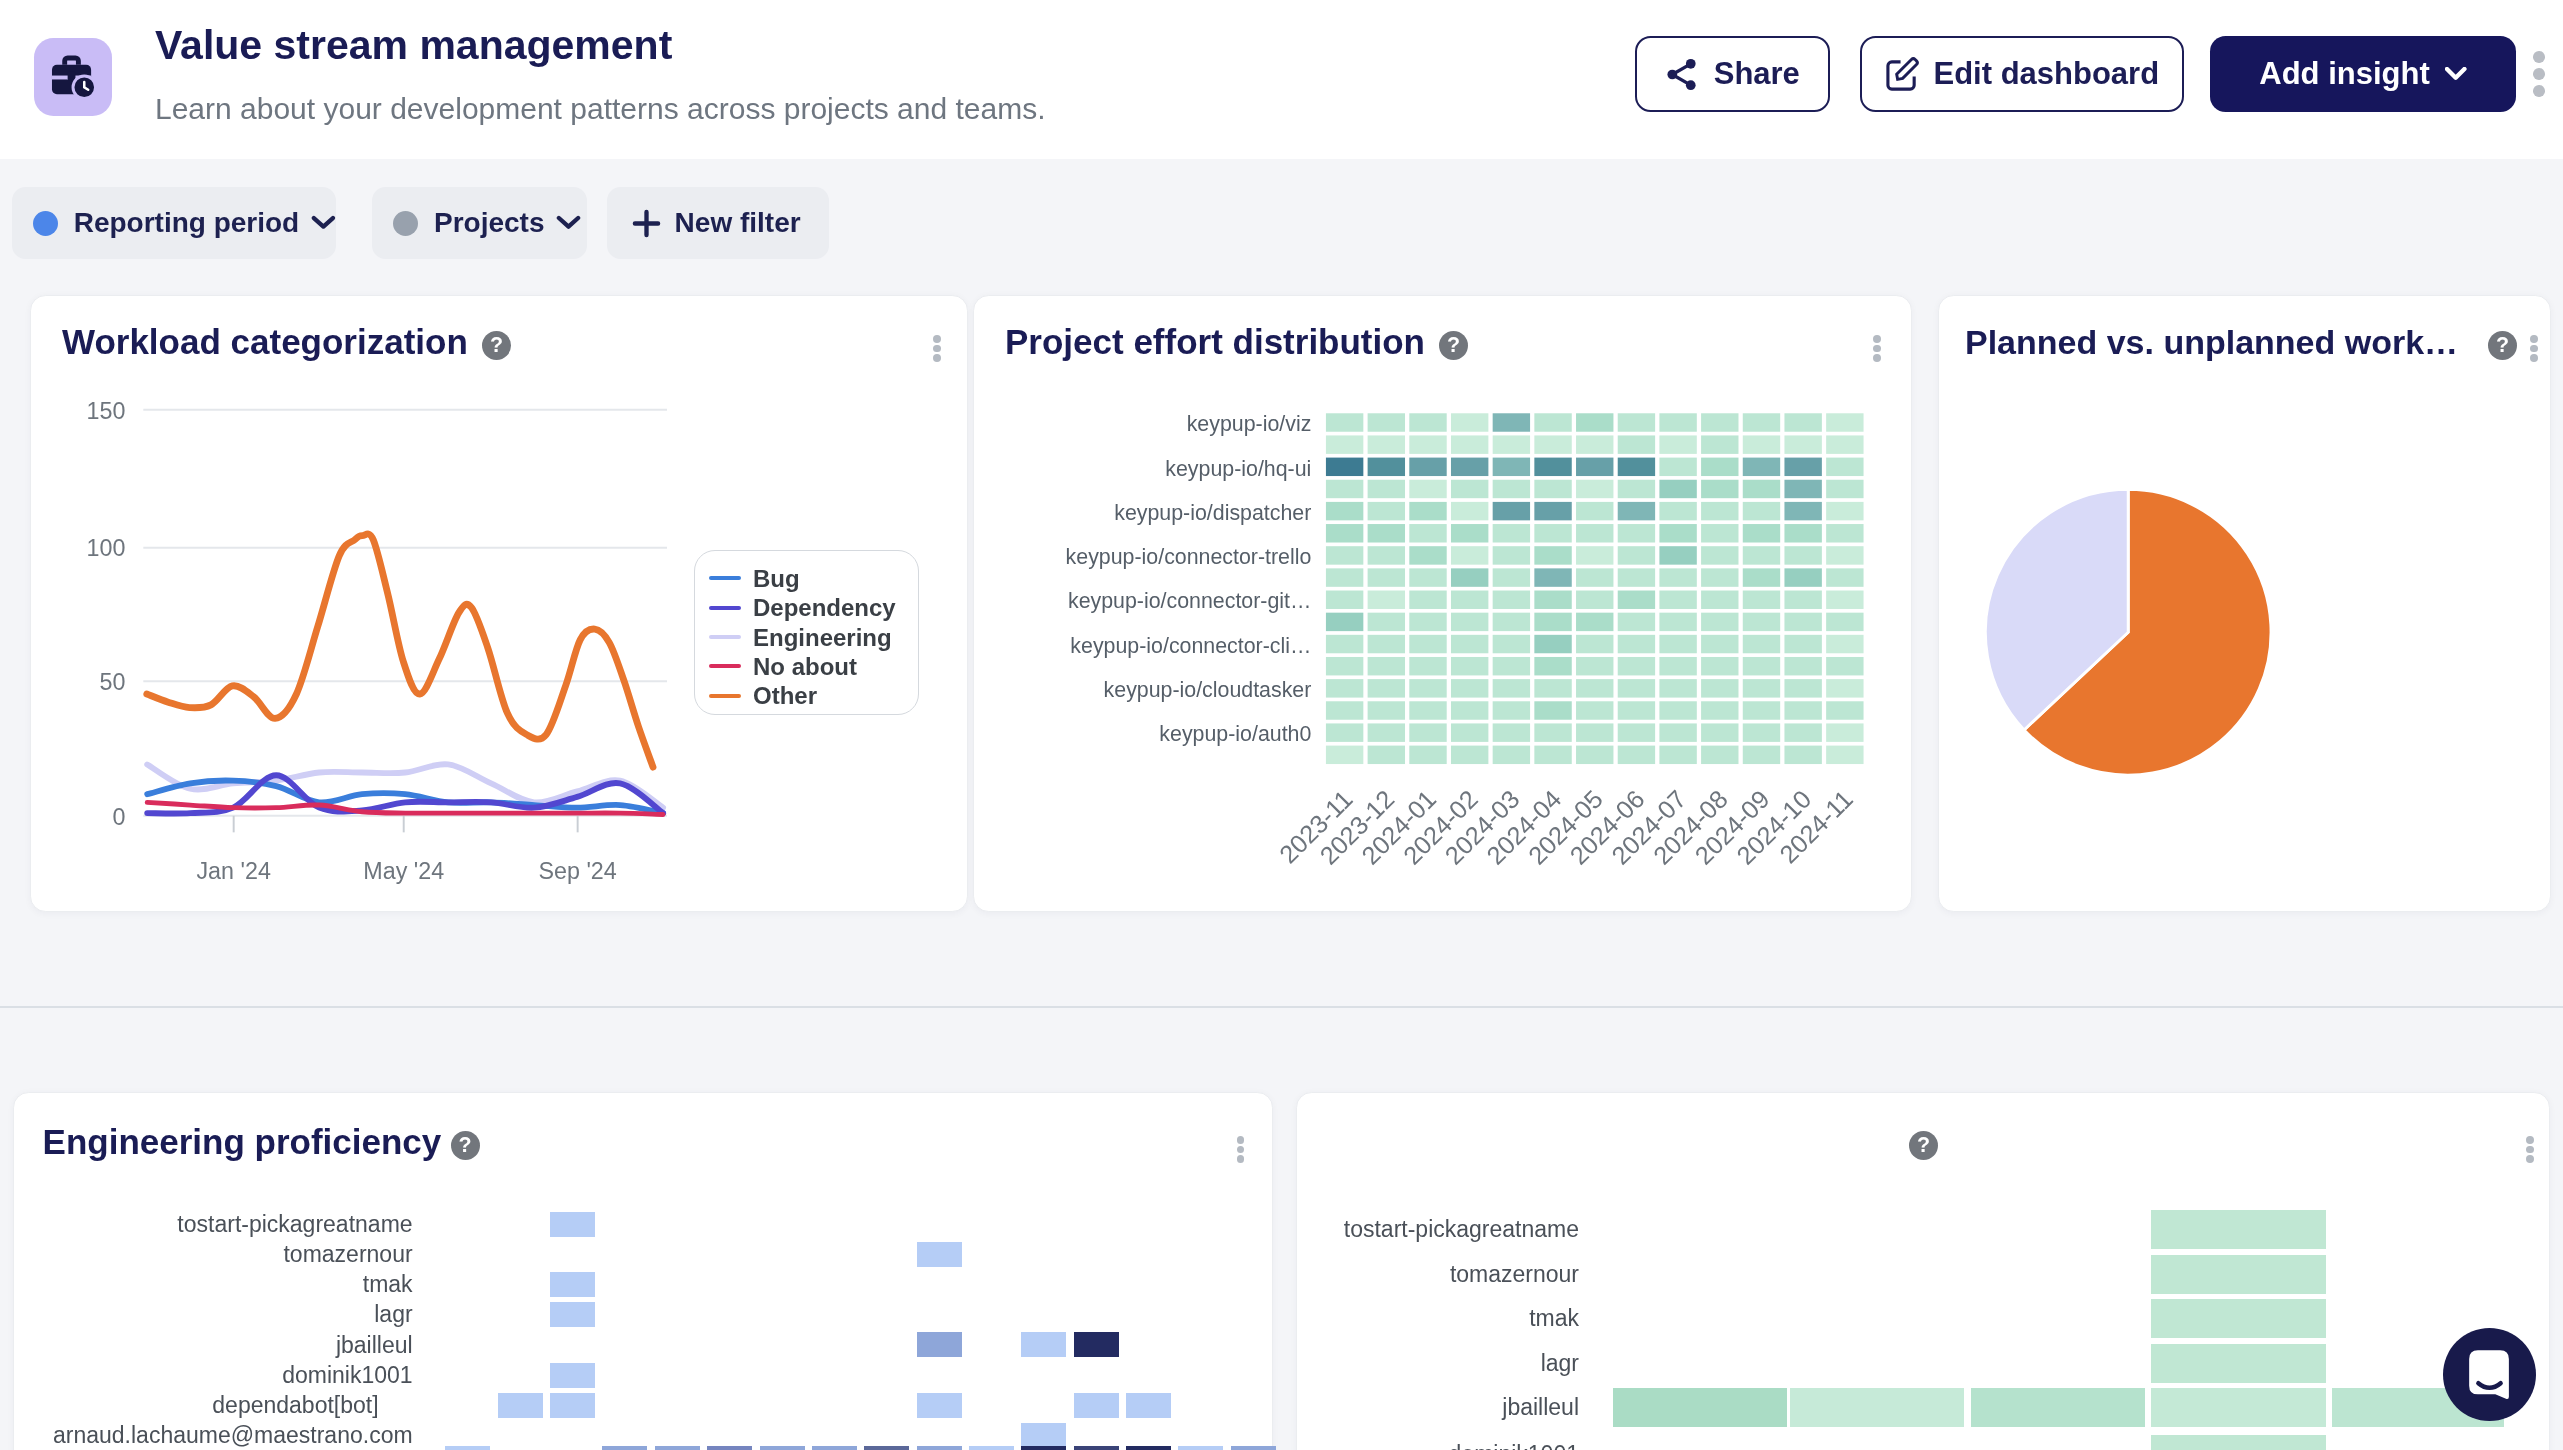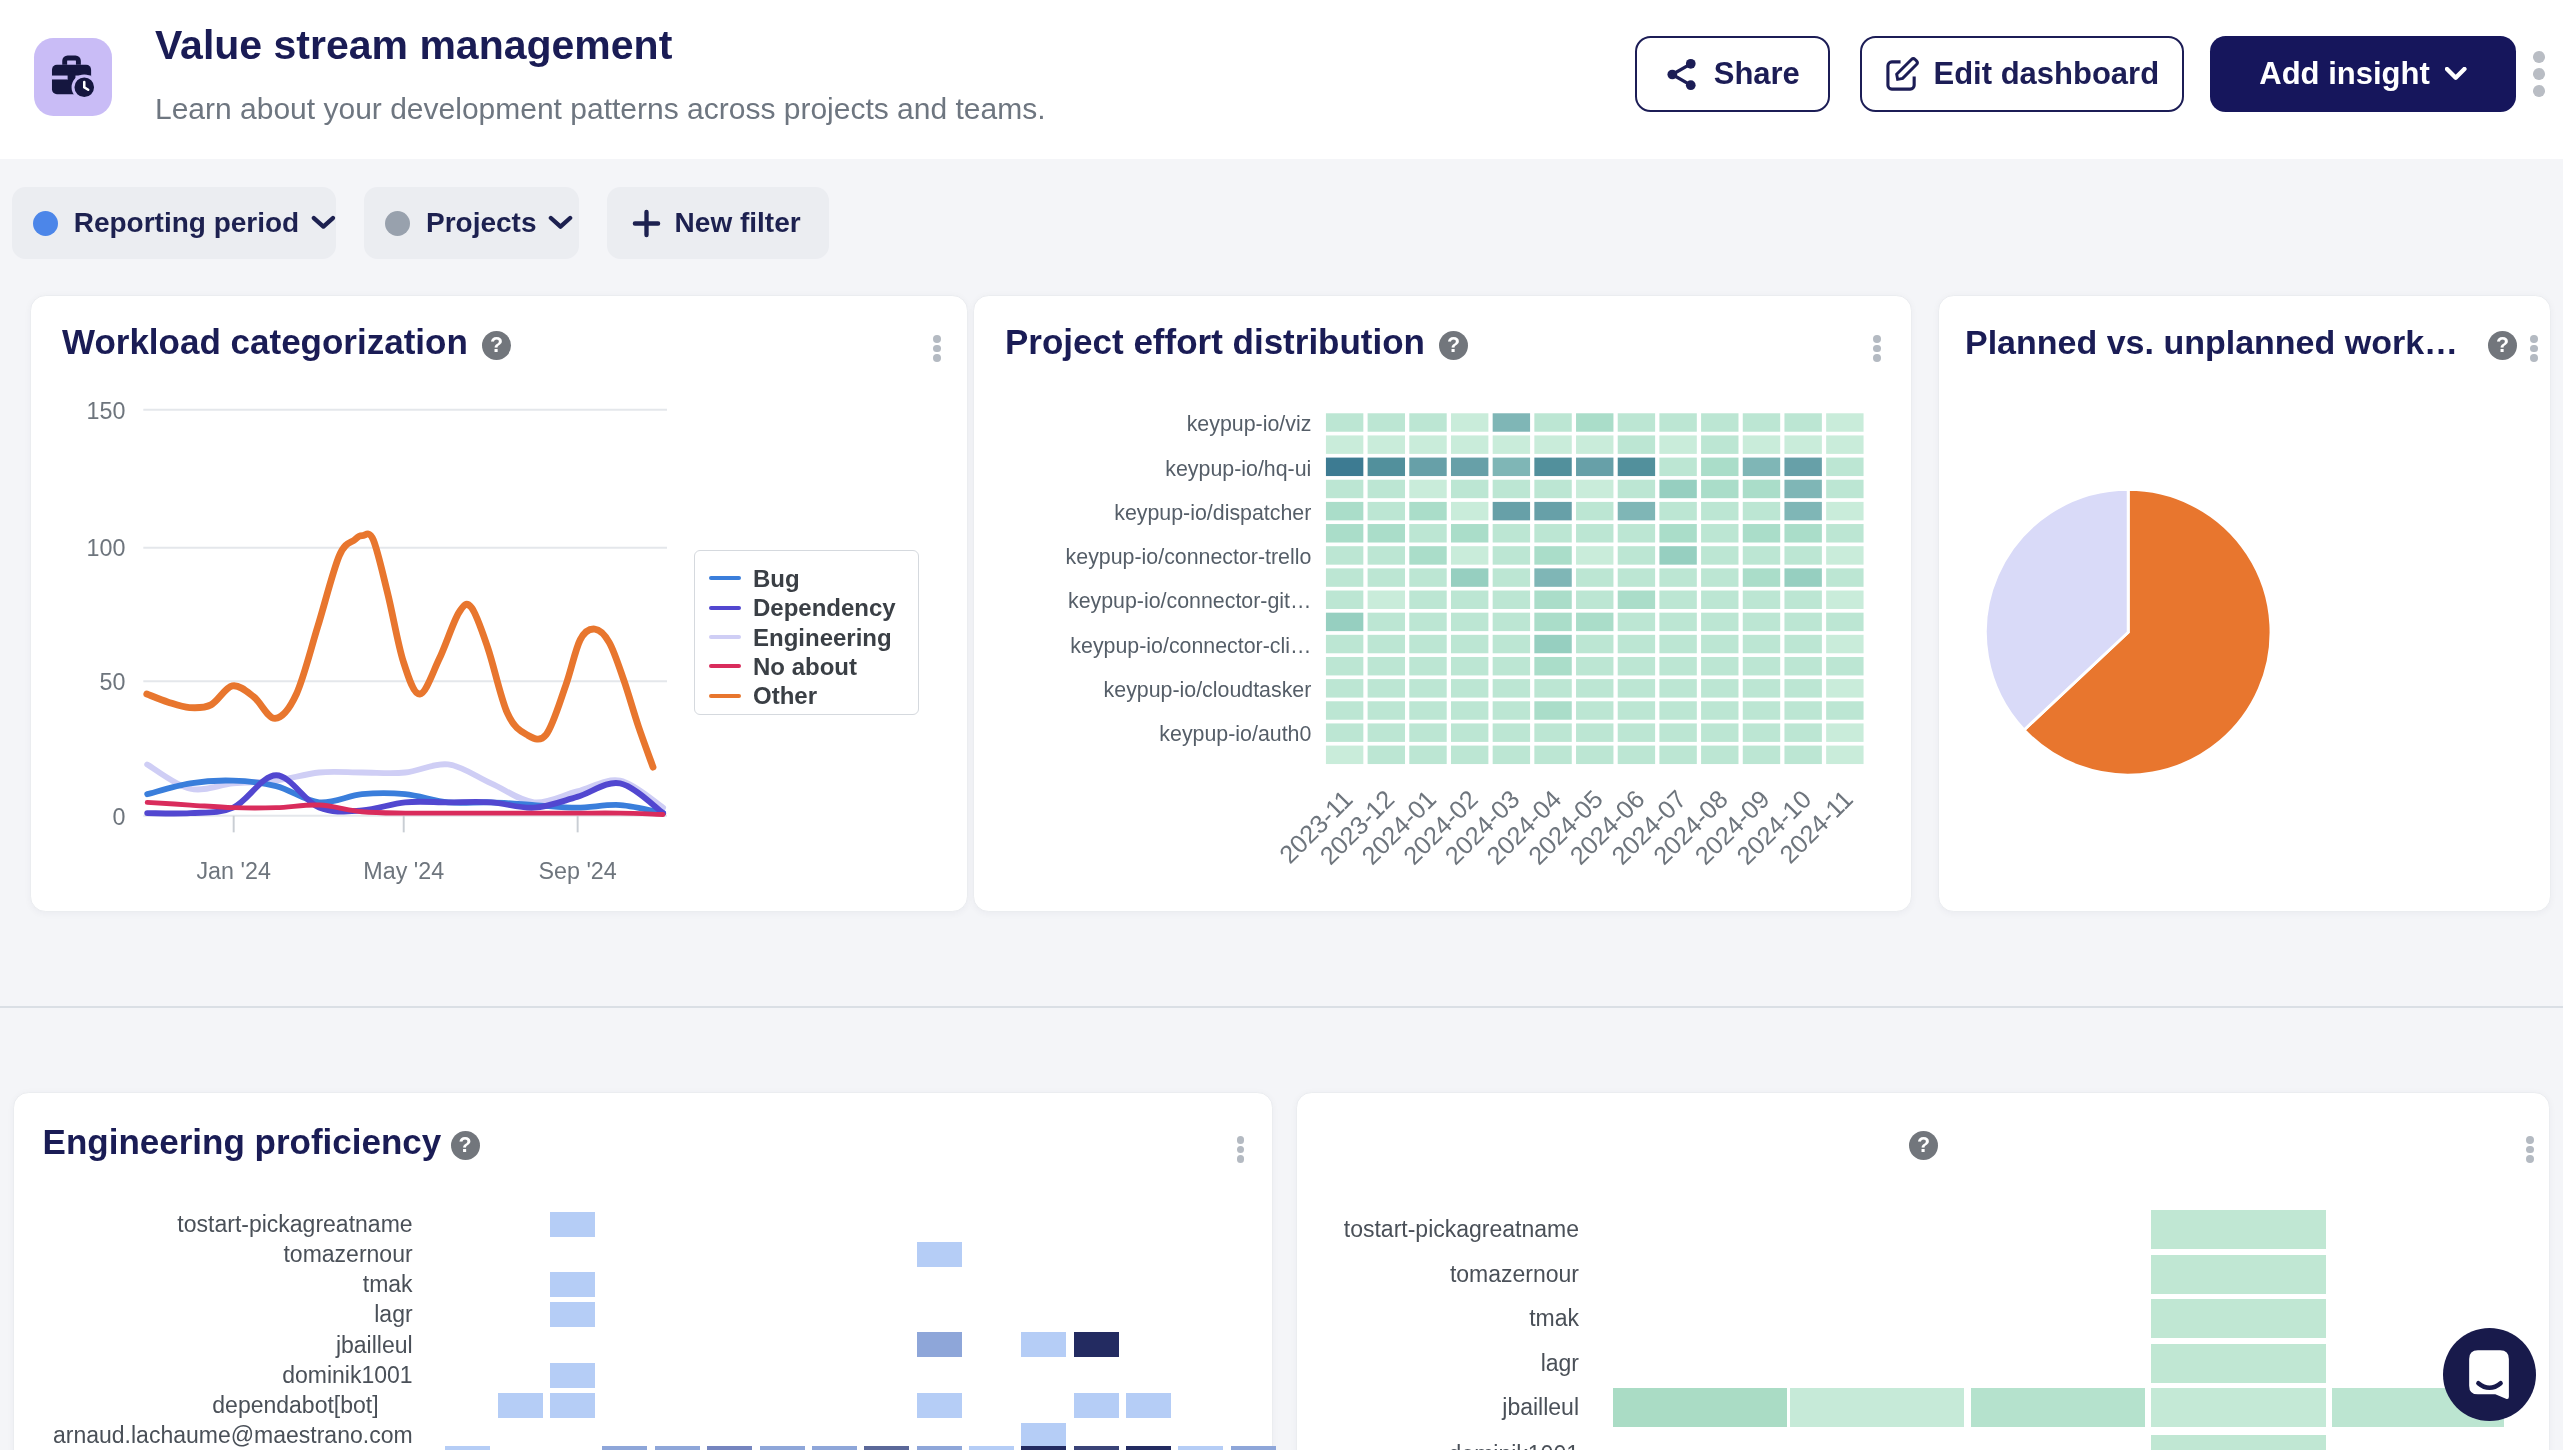--- a/index.html
+++ b/index.html
@@ -41,21 +41,21 @@
     </svg></div>
 <div style="position:absolute;left:2533px;top:51px;display:flex;flex-direction:column;gap:5.3px">
     <div style="width:11.7px;height:11.7px;border-radius:50%;background:#b9bdc4"></div>
     <div style="width:11.7px;height:11.7px;border-radius:50%;background:#b9bdc4"></div>
     <div style="width:11.7px;height:11.7px;border-radius:50%;background:#b9bdc4"></div>
   </div>
 
 <div class="chip" style="left:11.7px;width:324px;padding-left:21.4px"><span style="width:25px;height:25px;border-radius:50%;background:#4c86e9;margin-right:15.6px;flex-shrink:0"></span>Reporting period<svg width="25" height="15.6" viewBox="0 0 26 16" style="margin-left:11.7px">
       <path d="M3 3 L13 12 L23 3" fill="none" stroke="#1d2150" stroke-width="4.5" stroke-linecap="round" stroke-linejoin="round"></path>
     </svg></div>
-<div class="chip" style="left:364px;width:215px;padding-left:21.4px"><span style="width:25px;height:25px;border-radius:50%;background:#98a1ad;margin-right:15.6px;flex-shrink:0"></span>Projects<svg width="25" height="15.6" viewBox="0 0 26 16" style="margin-left:11.7px">
+<div class="chip" style="left:372px;width:215px;padding-left:21.4px"><span style="width:25px;height:25px;border-radius:50%;background:#98a1ad;margin-right:15.6px;flex-shrink:0"></span>Projects<svg width="25" height="15.6" viewBox="0 0 26 16" style="margin-left:11.7px">
       <path d="M3 3 L13 12 L23 3" fill="none" stroke="#1d2150" stroke-width="4.5" stroke-linecap="round" stroke-linejoin="round"></path>
     </svg></div>
 <div class="chip" style="left:607px;width:222px;padding-left:25px"><svg width="29" height="29" viewBox="0 0 30 30" style="margin-right:13.6px">
       <path d="M15 3 V27 M3 15 H27" stroke="#1d2150" stroke-width="4.5" stroke-linecap="round"></path>
     </svg>New filter</div>
 
 <div class="card" style="left:30px;top:295px;width:938px;height:617px">
   <div class="ctitle" style="left:31px;top:28px">Workload categorization</div>
   <div style="position:absolute;left:451px;top:35px;width:29px;height:29px;border-radius:50%;background:#72767c;color:#fff;font-size:21.4px;font-weight:bold;text-align:center;line-height:29px">?</div>
   <div style="position:absolute;left:902px;top:39px;display:flex;flex-direction:column;gap:1.9px">
@@ -77,21 +77,21 @@
       <line x1="383.4" y1="535" x2="383.4" y2="552" stroke="#c9ced4" stroke-width="2"></line>
       <text x="383.4" y="600" text-anchor="middle" font-size="24" fill="#6e757d">May '24</text>
       <line x1="562.4" y1="535" x2="562.4" y2="552" stroke="#c9ced4" stroke-width="2"></line>
       <text x="562.4" y="600" text-anchor="middle" font-size="24" fill="#6e757d">Sep '24</text>
 <path d="M119.4,482.1 C126.8,486.2 148.9,503.9 163.7,507.1 C178.4,510.4 193.2,503.0 207.9,501.6 C222.7,500.2 237.4,500.6 252.2,498.8 C266.9,496.9 281.6,491.8 296.4,490.4 C311.1,489.0 325.9,490.4 340.6,490.4 C355.4,490.4 370.1,491.8 384.9,490.4 C399.6,489.0 414.4,480.2 429.1,482.1 C443.9,483.9 458.6,495.1 473.4,501.6 C488.1,508.1 502.9,519.7 517.6,521.1 C532.4,522.5 547.1,513.6 561.9,509.9 C576.6,506.2 591.4,496.0 606.1,498.8 C620.9,501.6 643.0,522.0 650.4,526.6" fill="none" stroke="#cfcef5" stroke-width="6" stroke-linecap="round"></path>
 <path d="M119.4,512.7 C126.8,510.9 148.9,503.9 163.7,501.6 C178.4,499.2 193.2,498.3 207.9,498.8 C222.7,499.2 237.4,500.6 252.2,504.4 C266.9,508.1 281.6,519.7 296.4,521.1 C311.1,522.5 325.9,514.1 340.6,512.7 C355.4,511.3 370.1,511.3 384.9,512.7 C399.6,514.1 414.4,519.7 429.1,521.1 C443.9,522.5 458.6,520.6 473.4,521.1 C488.1,521.5 502.9,522.9 517.6,523.9 C532.4,524.8 547.1,526.6 561.9,526.6 C576.6,526.6 591.4,522.9 606.1,523.9 C620.9,524.8 643.0,530.8 650.4,532.2" fill="none" stroke="#3a7edb" stroke-width="6" stroke-linecap="round"></path>
 <path d="M119.4,532.2 C126.8,532.2 148.9,533.1 163.7,532.2 C178.4,531.3 193.2,533.1 207.9,526.6 C222.7,520.1 237.4,493.2 252.2,493.2 C266.9,493.2 281.6,520.6 296.4,526.6 C311.1,532.7 325.9,530.4 340.6,529.4 C355.4,528.5 370.1,522.5 384.9,521.1 C399.6,519.7 414.4,521.1 429.1,521.1 C443.9,521.1 458.6,520.1 473.4,521.1 C488.1,522.0 502.9,527.6 517.6,526.6 C532.4,525.7 547.1,519.7 561.9,515.5 C576.6,511.3 591.4,498.8 606.1,501.6 C620.9,504.4 643.0,527.1 650.4,532.2" fill="none" stroke="#5247d0" stroke-width="6" stroke-linecap="round"></path>
 <path d="M119.4,521.1 C126.8,521.5 148.9,522.9 163.7,523.9 C178.4,524.8 193.2,526.2 207.9,526.6 C222.7,527.1 237.4,527.1 252.2,526.6 C266.9,526.2 281.6,523.2 296.4,523.9 C311.1,524.6 325.9,529.4 340.6,530.8 C355.4,532.2 370.1,532.0 384.9,532.2 C399.6,532.4 414.4,532.2 429.1,532.2 C443.9,532.2 458.6,532.2 473.4,532.2 C488.1,532.2 502.9,532.2 517.6,532.2 C532.4,532.2 547.1,532.2 561.9,532.2 C576.6,532.2 591.4,532.0 606.1,532.2 C620.9,532.4 643.0,533.4 650.4,533.6" fill="none" stroke="#d92c5c" stroke-width="5" stroke-linecap="round"></path>
 <path d="M119.0,409.6 C122.7,411.0 133.7,415.7 141.0,418.0 C148.3,420.3 155.7,423.1 163.0,423.6 C170.3,424.0 177.7,424.5 185.0,420.8 C192.3,417.1 199.7,402.7 207.0,401.3 C214.3,399.9 221.7,406.8 229.0,412.4 C236.3,418.0 243.7,435.2 251.0,434.7 C258.3,434.2 265.7,425.4 273.0,409.6 C280.3,393.8 287.7,363.7 295.0,340.0 C302.3,316.3 310.7,282.4 317.0,267.5 C323.3,252.7 329.0,254.3 333.0,250.8 C337.0,247.3 337.8,246.6 341.0,246.6 C344.2,246.6 347.7,240.8 352.0,250.8 C356.3,260.8 361.8,285.7 367.0,306.5 C372.2,327.4 377.5,359.0 383.0,376.2 C388.5,393.4 393.8,410.1 400.0,409.6 C406.2,409.2 413.3,387.3 420.0,373.4 C426.7,359.5 434.5,334.9 440.0,326.1 C445.5,317.2 448.0,314.4 453.0,320.5 C458.0,326.5 463.8,344.2 470.0,362.3 C476.2,380.4 483.3,414.3 490.0,429.1 C496.7,444.0 503.3,447.7 510.0,451.4 C516.7,455.1 523.3,459.8 530.0,451.4 C536.7,443.1 544.2,417.5 550.0,401.3 C555.8,385.0 560.0,363.7 565.0,353.9 C570.0,344.2 575.0,342.3 580.0,342.8 C585.0,343.2 590.0,347.9 595.0,356.7 C600.0,365.5 605.0,381.3 610.0,395.7 C615.0,410.1 620.0,428.2 625.0,443.1 C630.0,457.9 637.5,477.9 640.0,484.9" fill="none" stroke="#e8762e" stroke-width="7" stroke-linecap="round"></path>
 </svg>
-  <div style="position:absolute;left:663px;top:254px;width:225px;height:165px;background:#fff;border:1.9px solid #d5d9de;border-radius:6px;box-sizing:border-box">
+  <div style="position:absolute;left:663px;top:254px;width:225px;height:165px;background:#fff;border:1.9px solid #d5d9de;border-radius:21px;box-sizing:border-box">
       <div style="position:absolute;left:14.3px;top:25px;width:31.5px;height:4.4px;border-radius:2.9px;background:#3a7edb"></div>
       <div style="position:absolute;left:58px;top:15px;font-size:24px;font-weight:bold;color:#3a3f45;line-height:25px;white-space:nowrap">Bug</div>
       <div style="position:absolute;left:14.3px;top:55px;width:31.5px;height:4.4px;border-radius:2.9px;background:#5247d0"></div>
       <div style="position:absolute;left:58px;top:44px;font-size:24px;font-weight:bold;color:#3a3f45;line-height:25px;white-space:nowrap">Dependency</div>
       <div style="position:absolute;left:14.3px;top:84px;width:31.5px;height:4.4px;border-radius:2.9px;background:#cfcef5"></div>
       <div style="position:absolute;left:58px;top:74px;font-size:24px;font-weight:bold;color:#3a3f45;line-height:25px;white-space:nowrap">Engineering</div>
       <div style="position:absolute;left:14.3px;top:113px;width:31.5px;height:4.4px;border-radius:2.9px;background:#d92c5c"></div>
       <div style="position:absolute;left:58px;top:103px;font-size:24px;font-weight:bold;color:#3a3f45;line-height:25px;white-space:nowrap">No about</div>
       <div style="position:absolute;left:14.3px;top:143px;width:31.5px;height:4.4px;border-radius:2.9px;background:#e8762e"></div>
       <div style="position:absolute;left:58px;top:132px;font-size:24px;font-weight:bold;color:#3a3f45;line-height:25px;white-space:nowrap">Other</div>

